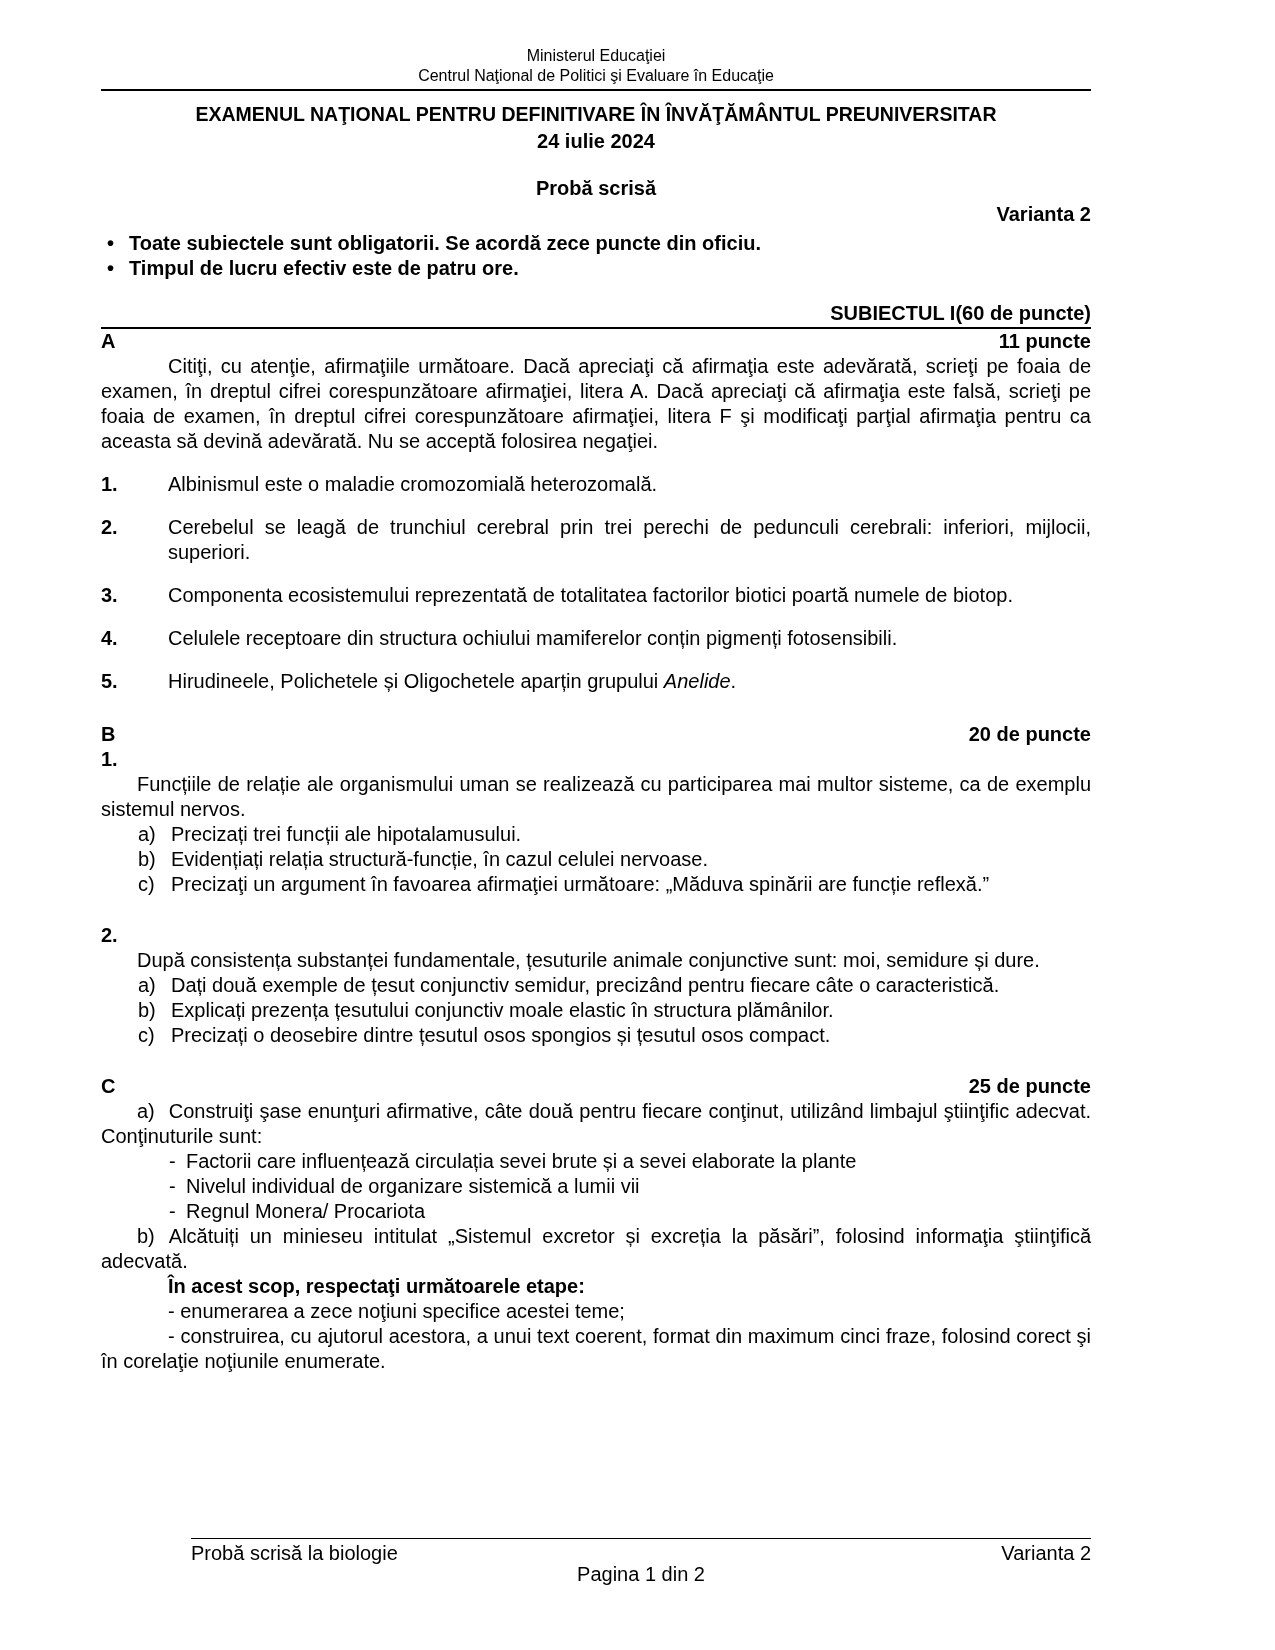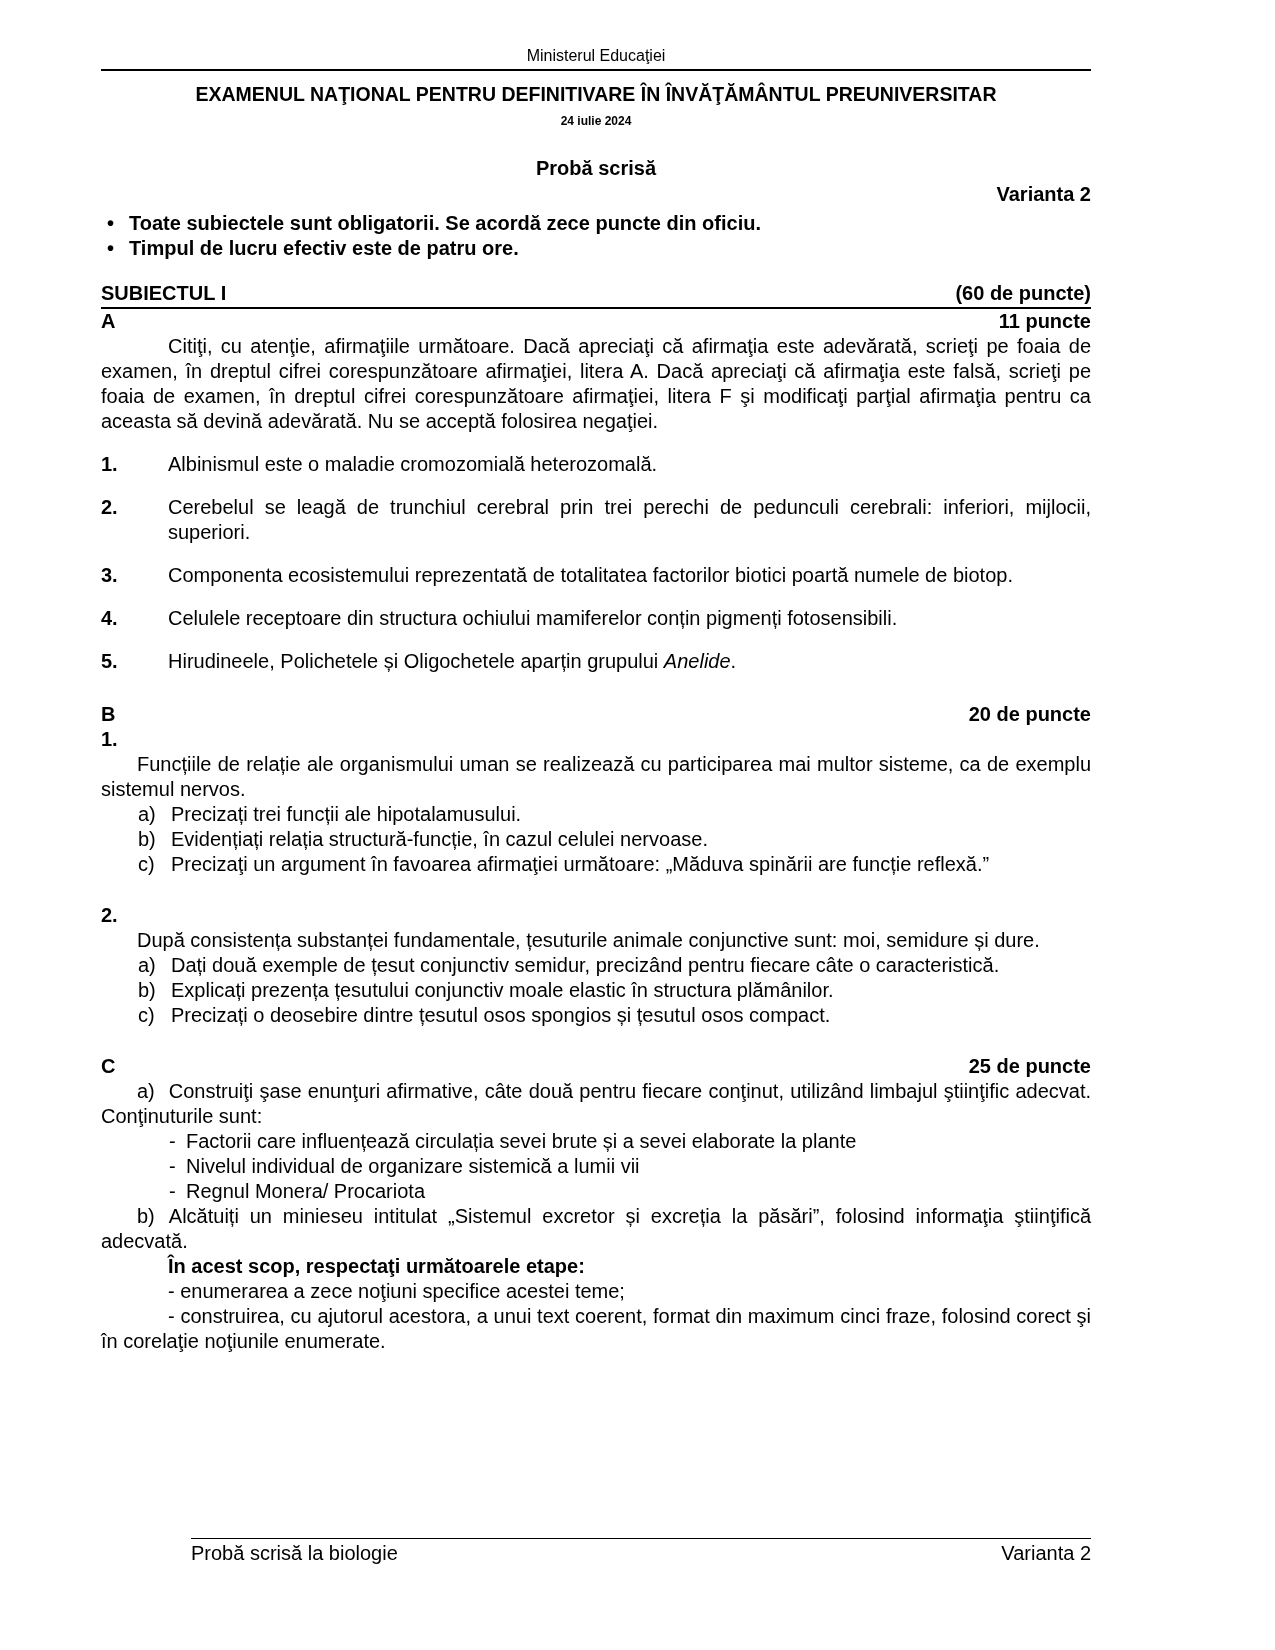--- a/index.html
+++ b/index.html
@@ -2,29 +2,29 @@
 <html><head>
 <meta charset="utf-8">
 <style>
   html, body { margin: 0; padding: 0; }
   body { background: #ffffff; font-family: "Liberation Sans", sans-serif; color: #000; }
   .page { position: relative; width: 1275px; height: 1650px; box-sizing: border-box;
           padding: 46px 220px 0 65px; font-size: 20px; line-height: 25px; overflow: hidden; margin-left: 36px; }
   .doc-header { font-size: 16px; line-height: 20px; text-align: center; }
   .header-rule { border: 0; border-top: 2px solid #000; margin: 3px 0 10px 0; }
   .t-main { font-weight: bold; font-size: 19.5px; line-height: 27px; text-align: center; white-space: nowrap; }
-  .t-date { font-weight: bold; font-size: 12px; line-height: 27px; text-align: center; }
+  .t-date { font-weight: bold; font-size: 20px; line-height: 27px; text-align: center; }
   .t-proba { font-weight: bold; font-size: 20px; line-height: 27px; text-align: center; margin-top: 20px; }
   .t-disc { font-weight: bold; font-size: 21px; line-height: 27px; text-align: center; margin-top: 22px; }
   .t-variant { font-weight: bold; text-align: right; }
   .notes { margin-top: 4px; font-weight: bold; }
   .note { display: flex; }
   .note-bullet { width: 28px; padding-left: 6px; box-sizing: border-box; flex: none; }
   .note-text { flex: 1; }
-  .subj-row { display: flex; justify-content: space-between; font-weight: bold; margin-top: 20px;
+  .subj-row { display: flex; justify-content: flex-end; font-weight: bold; margin-top: 20px;
               border-bottom: 2px solid #000; padding-bottom: 1px; }
   .sec-row { display: flex; justify-content: space-between; font-weight: bold; }
   .intro { margin: 0; text-indent: 67px; text-align: justify; }
   .qa-item { display: flex; margin-top: 18px; }
   .qa-num { width: 67px; flex: none; font-weight: bold; }
   .qa-body { flex: 1; text-align: justify; }
   .q-num { font-weight: bold; }
   .b-intro { margin: 0; text-indent: 36px; text-align: justify; }
   .sub-item { display: flex; padding-left: 37px; }
   .sub-label { width: 33px; flex: none; }
@@ -44,20 +44,21 @@
   .footer-page { text-align: center; }
   i { font-style: italic; }
 </style>
 </head>
 <body>
 
 <div class="page">
 
   <header class="doc-header">
     <div>Ministerul Educaţiei</div>
+    <div>Centrul Naţional de Politici şi Evaluare în Educaţie</div>
   </header>
   <hr class="header-rule">
 
   <section>
     <div class="t-main">EXAMENUL NAŢIONAL PENTRU DEFINITIVARE ÎN ÎNVĂŢĂMÂNTUL PREUNIVERSITAR</div>
     <div class="t-date">24 iulie 2024</div>
     <div class="t-proba">Probă scrisă</div>
     <div class="t-variant">Varianta 2</div>
   </section>
 
@@ -169,15 +170,16 @@
     <div class="c-steps-intro">În acest scop, respectaţi următoarele etape:</div>
     <p class="c-step">- enumerarea a zece noţiuni specifice acestei teme;</p>
     <p class="c-step">- construirea, cu ajutorul acestora, a unui text coerent, format din maximum cinci fraze, folosind corect şi în corelaţie noţiunile enumerate.</p>
   </section>
 
   <footer class="footer">
     <div class="footer-row">
       <span>Probă scrisă la biologie</span>
       <span>Varianta 2</span>
     </div>
+    <div class="footer-page">Pagina 1 din 2</div>
   </footer>
 
 </div>
 
 </body></html>

